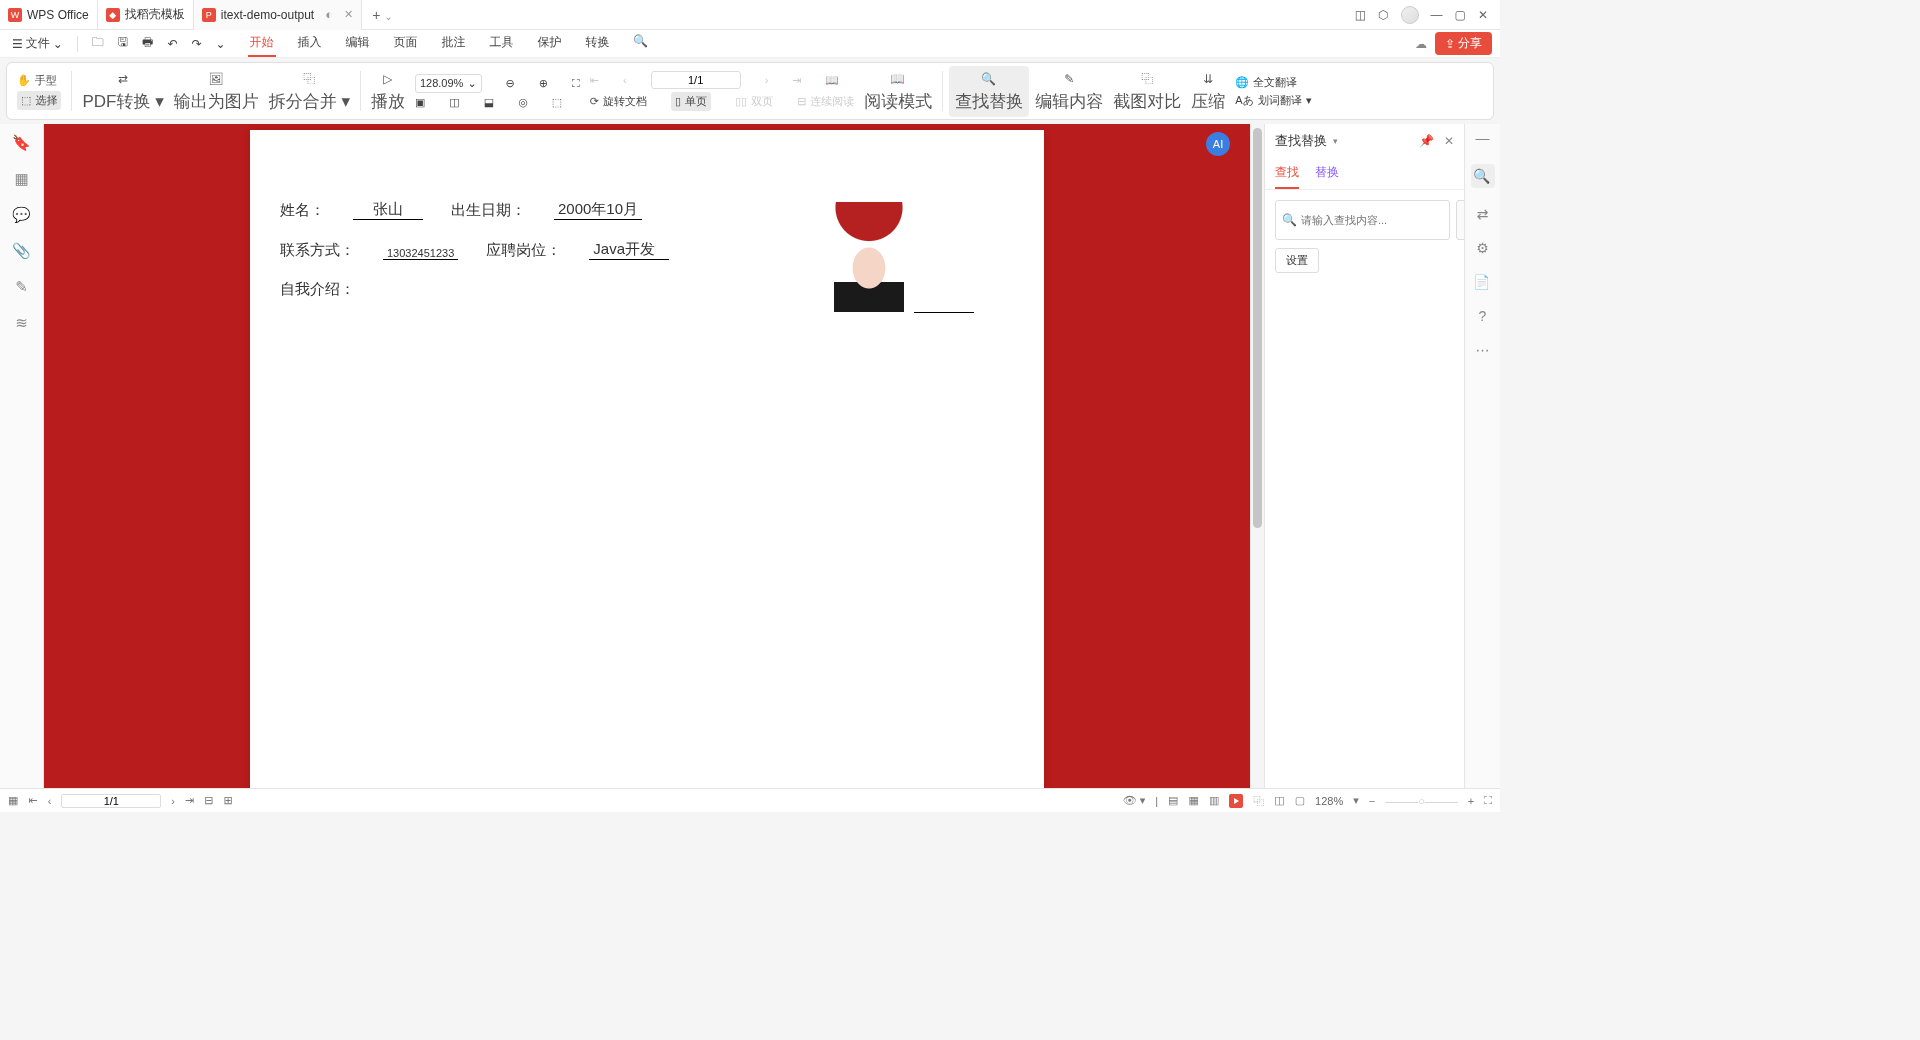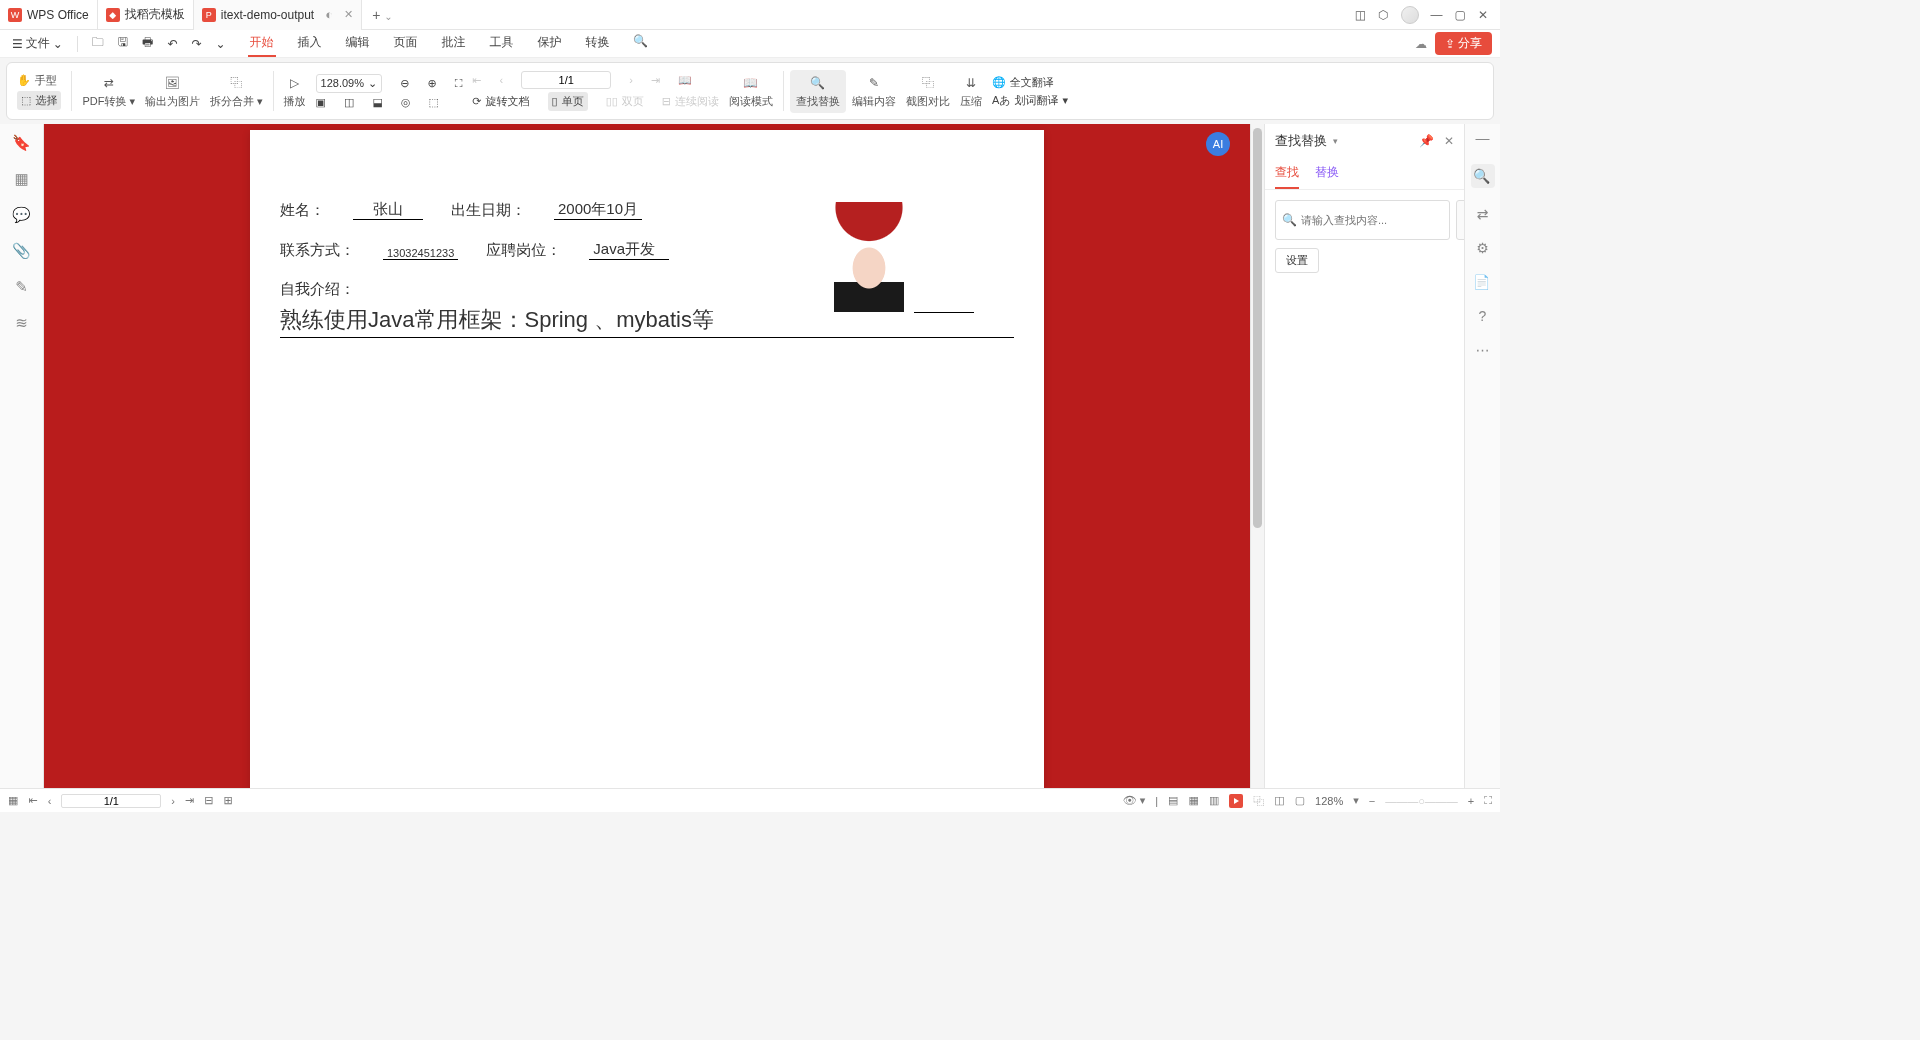--- a/index.html
+++ b/index.html
@@ -29,27 +29,27 @@
 .menu-tab.active { color: #e74c3c; border-bottom: 2px solid #e74c3c; }
 .file-right { margin-left: auto; display: flex; align-items: center; gap: 8px; }
 .share-btn { background: #e74c3c; color: #fff; padding: 3px 10px; border-radius: 4px; font-size: 12px; display: flex; align-items: center; gap: 3px; }
 
 
 .ribbon { height: 58px; background: #fff; border: 1px solid #e0e0e0; border-radius: 6px; margin: 4px 6px; display: flex; align-items: center; padding: 0 6px; gap: 2px; }
 .rb-group { display: flex; flex-direction: column; align-items: center; padding: 0 4px; gap: 2px; cursor: pointer; }
 .rb-stack { display: flex; flex-direction: column; gap: 3px; padding: 0 4px; }
 .rb-mini { display: flex; align-items: center; gap: 4px; font-size: 11px; cursor: pointer; color: #444; }
 .rb-mini.active { background: #e8e8e8; border-radius: 3px; padding: 2px 4px; }
-.rb-label { font-size: 11px; color: #555; }
+.rb-label { font-size: 17px; color: #555; }
 .rb-icon { width: 20px; height: 18px; display: flex; align-items: center; justify-content: center; color: #555; }
 .rb-sep { width: 1px; height: 40px; background: #e5e5e5; margin: 0 4px; }
 .zoom-sel { border: 1px solid #ddd; border-radius: 3px; padding: 2px 4px; font-size: 11px; display: flex; align-items: center; gap: 4px; }
 .page-in { border: 1px solid #ddd; border-radius: 3px; width: 90px; text-align: center; font-size: 11px; padding: 2px; }
 .disabled { color: #ccc; }
-.rb-row { display: flex; gap: 18px; }
+.rb-row { display: flex; gap: 24px; }
 
 
 .main { display: flex; height: calc(100% - 30px - 28px - 66px - 24px); }
 .left-rail { width: 44px; background: #fafafa; border-right: 1px solid #e5e5e5; display: flex; flex-direction: column; align-items: center; padding-top: 10px; gap: 18px; }
 .left-rail span { color: #888; cursor: pointer; font-size: 15px; }
 .doc-area { flex: 1; background: #b91c1c; display: flex; justify-content: center; overflow: auto; position: relative; padding-top: 6px; }
 .page { width: 794px; height: 660px; background: #fff; box-shadow: 0 2px 8px rgba(0,0,0,0.15); position: relative; padding: 70px 30px; }
 .scroll-track { width: 14px; background: #f5f5f5; border-left: 1px solid #e5e5e5; position: relative; }
 .scroll-thumb { position: absolute; top: 4px; left: 2px; right: 2px; height: 400px; background: #c5c5c5; border-radius: 6px; }
 .float-badge { position: absolute; top: 8px; right: 20px; width: 24px; height: 24px; border-radius: 50%; background: #3b7de0; color: #fff; display: flex; align-items: center; justify-content: center; font-size: 11px; }
@@ -253,21 +253,20 @@
         <span class="label" style="">出生日期：</span>
         <span class="val2">2000年10月</span>
       </div>
       <div class="form-row">
         <span class="label">联系方式：</span>
         <span class="val" style="min-width:60px;font-size:11px">13032451233</span>
         <span class="label">应聘岗位：</span>
         <span class="val2">Java开发</span>
       </div>
       <div class="intro-label">自我介绍：</div>
-      <div class="intro-text">熟练使用Java常用框架：Spring 、mybatis等</div>
     </div>
   </div>
 
   <div class="scroll-track">
       <div class="scroll-thumb"></div>
     </div>
 
   <div class="right-panel">
     <div class="rp-head">
       <span class="rp-title">查找替换</span>

